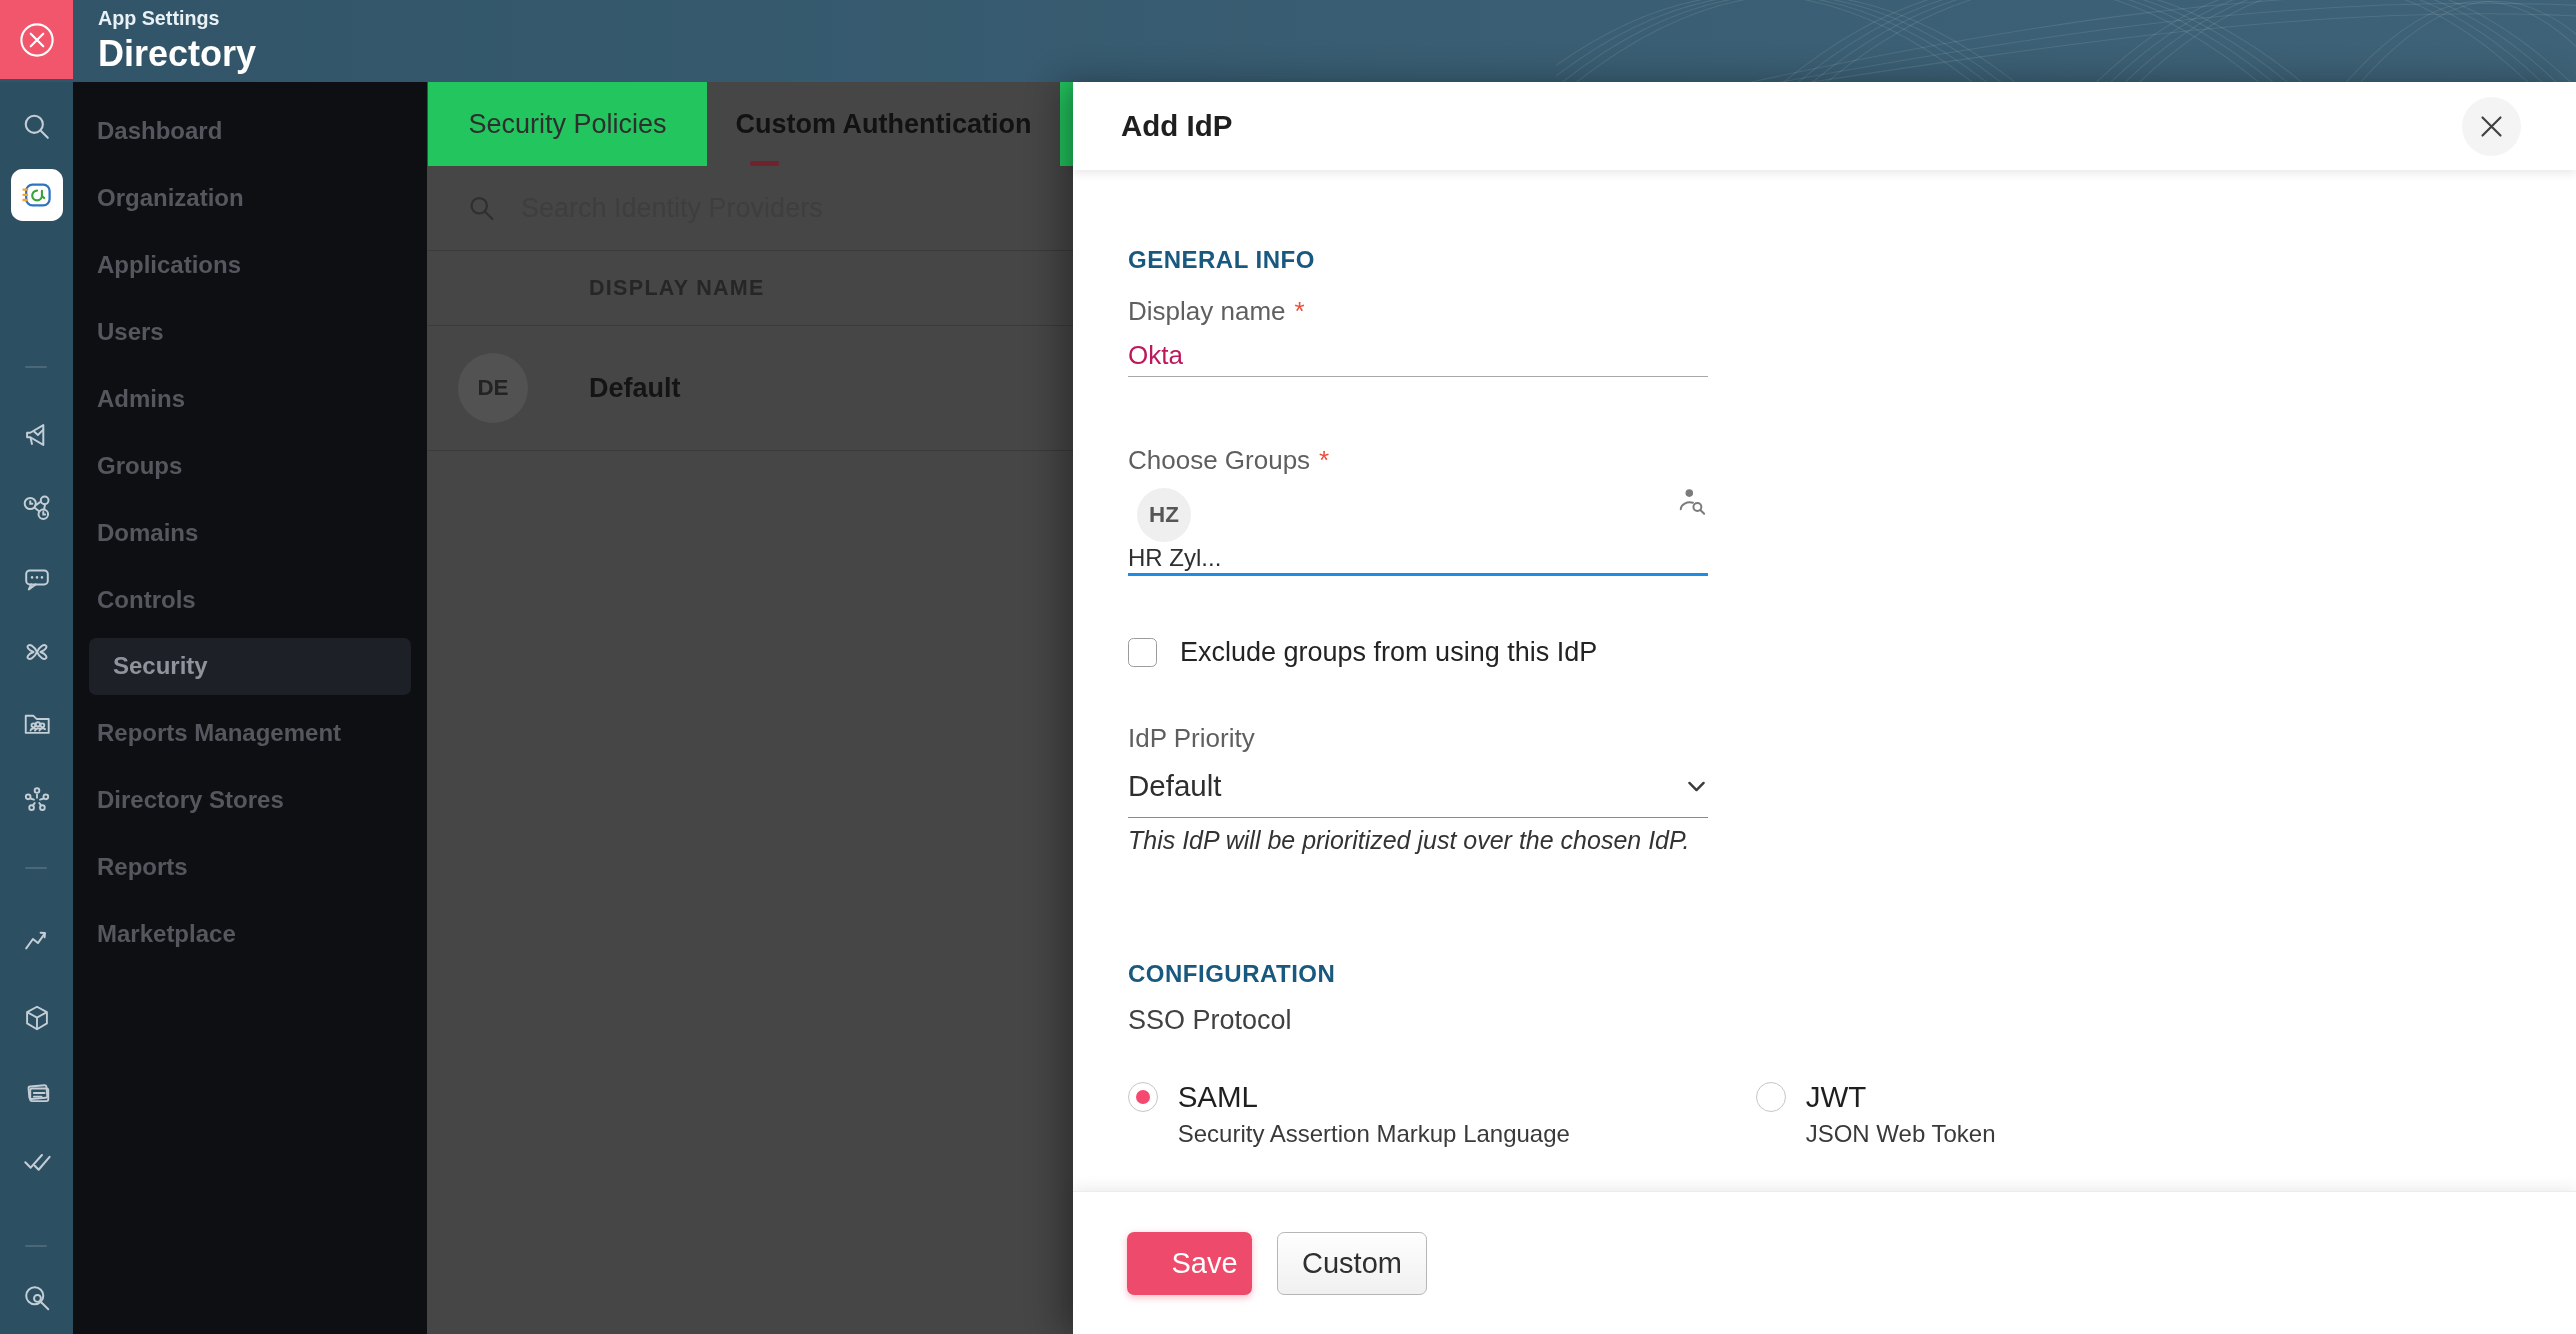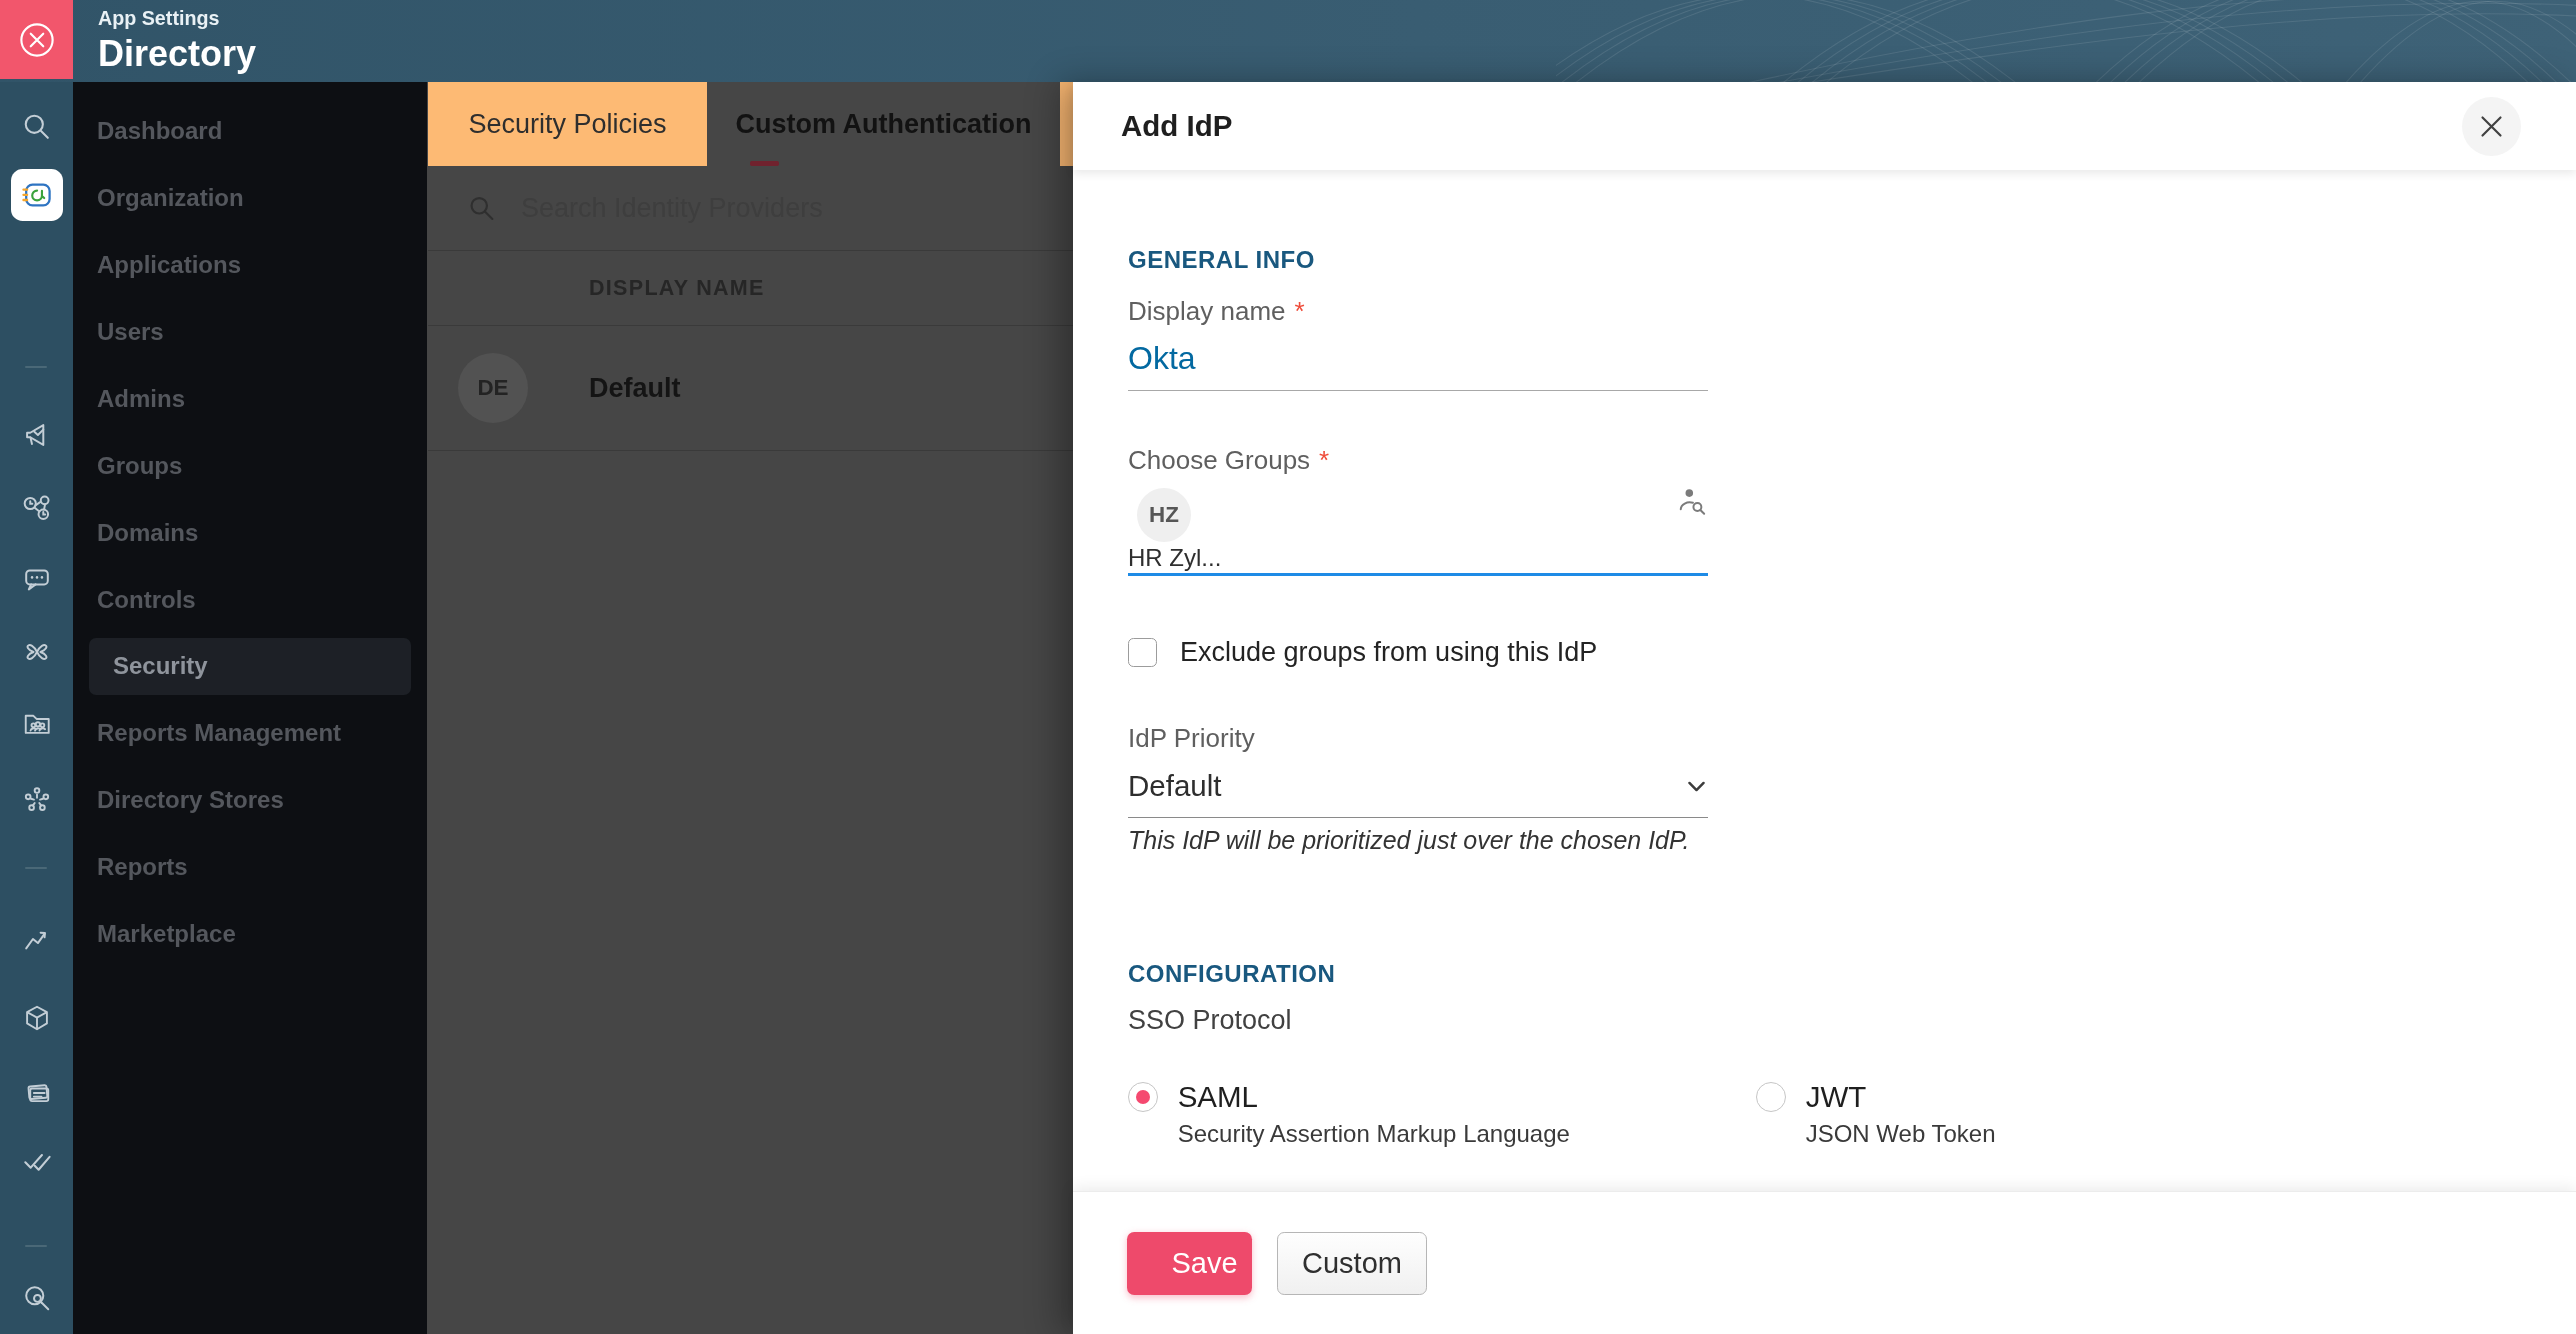--- a/index.html
+++ b/index.html
@@ -25,21 +25,21 @@
 
   
   .sidebar{position:absolute;left:73px;top:82px;width:354px;height:1252px;background:#0d0f13;z-index:20;padding-top:15px;}
   .side-item{height:67px;display:flex;align-items:center;padding-left:24px;
              font-size:24px;font-weight:600;color:#54575d;cursor:pointer;}
   .side-item.active{margin:0 16px;padding-left:24px;height:57px;margin-top:4.5px;margin-bottom:5.4px;
              background:#1d2026;border-radius:7.2px;color:#8f949c;}
 
   
   .content{position:absolute;left:428px;top:82px;width:646px;height:1252px;background:#464646;z-index:10;}
-  .tabbar{position:relative;height:84px;background:#fdba74;}
+  .tabbar{position:relative;height:84px;background:#22c55e;}
   .tab{position:absolute;top:0;height:84px;display:flex;align-items:center;justify-content:center;
        font-size:27px;color:#2e2e2e;cursor:pointer;}
   .tab1{left:0;width:279px;}
   .tab2{left:279px;width:353px;background:#464646;color:#121212;font-weight:600;}
   .tab-indicator{position:absolute;left:43px;bottom:0;width:29px;height:5.4px;background:#70222e;border-radius:1.8px;}
   .searchrow{position:relative;height:85px;border-bottom:1.8px solid #3a3a3a;display:flex;align-items:center;}
   .searchrow svg{margin-left:39px;}
   .search-input{border:none;outline:none;background:transparent;font-size:27px;color:#2a2a2a;
                 margin-left:23px;width:501px;}
   .search-input::placeholder{color:#3e3e3e;opacity:1;}
@@ -57,21 +57,21 @@
               box-shadow:0 3.6px 9px rgba(0,0,0,0.09);display:flex;align-items:center;}
   .panel-title{margin-left:48px;font-size:29.5px;font-weight:700;color:#1f1f1f;}
   .close-btn{position:absolute;right:55px;top:15px;width:59px;height:59px;border-radius:50%;
              background:#f4f4f4;display:flex;align-items:center;justify-content:center;cursor:pointer;}
   .panel-body{position:absolute;left:0;top:88px;right:0;bottom:143px;background:#fff;overflow:hidden;}
   .pb{position:absolute;left:55px;}
   .section-h{font-size:24px;font-weight:700;letter-spacing:0.5px;color:#19587f;}
   .f-label{font-size:26px;color:#5f5f5f;}
   .req{color:#ef4c3a;margin-left:9px;font-size:26px;}
   .f-input{width:580px;border:none;border-bottom:1.8px solid #a8a8a8;outline:none;
-           font-size:32px;color:#0369a1;padding:0 0 13px 0;background:transparent;}
+           font-size:26px;color:#be185d;padding:0 0 5px 0;background:transparent;}
   .chip{width:54px;height:54px;border-radius:50%;background:#efefef;display:flex;align-items:center;
         justify-content:center;font-size:22.4px;font-weight:700;color:#565656;}
   .chip-caption{font-size:24px;color:#2f2f2f;}
   .blue-line{width:580px;height:2.7px;background:#1e8be6;}
   .checkrow{display:flex;align-items:center;cursor:pointer;}
   .checkbox{width:29px;height:29px;border:1.8px solid #9c9c9c;border-radius:5.4px;background:#fff;}
   .checklabel{margin-left:23px;font-size:27px;color:#232323;}
   .selectrow{width:580px;border-bottom:1.8px solid #8a8a8a;display:flex;align-items:center;
              justify-content:space-between;padding-bottom:14.3px;cursor:pointer;}
   .select-value{font-size:29.5px;color:#2e2e2e;}

